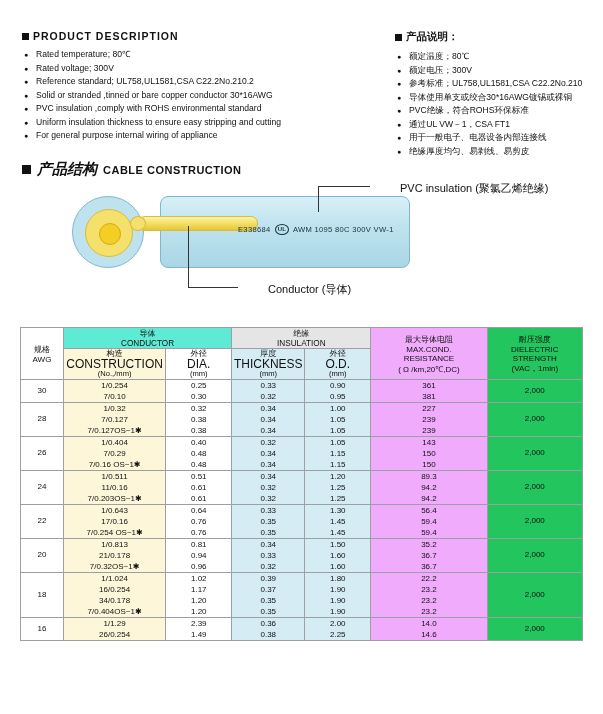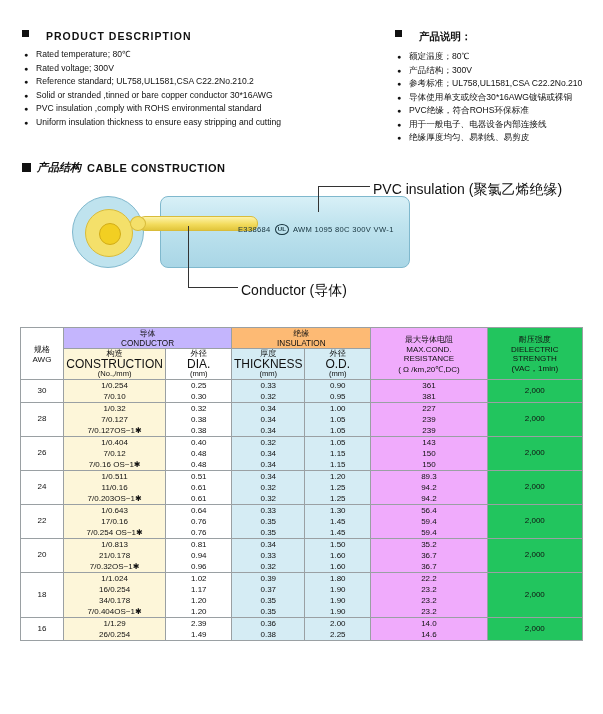--- a/index.html
+++ b/index.html
@@ -8,36 +8,36 @@
     background:#ffffff;
     font-family:"Liberation Sans", sans-serif;
     font-size:9px;
     color:#111;
     position:relative;
     overflow:hidden;
   }
   .sheet{position:relative;width:603px;height:714px;}
 
   
-  .sec-head{display:flex;align-items:flex-start;gap:17px;}
+  .sec-head{display:flex;align-items:center;gap:4px;}
   .sq{width:7px;height:7px;background:#111;display:inline-block;transform:skewX(0deg);}
   .sec-title{font-size:10.5px;font-weight:bold;letter-spacing:1px;}
   .sec-title-cn{font-size:10.5px;font-weight:bold;}
 
   .col-left{position:absolute;left:22px;top:30px;width:330px;}
   .col-right{position:absolute;left:395px;top:30px;width:205px;}
 
   ul.bullets{list-style:none;margin:7px 0 0 2px;padding:0;}
   ul.bullets li{position:relative;padding-left:12px;margin-bottom:2.5px;font-size:8.6px;line-height:11px;}
   ul.bullets li:before{content:"\25CF";position:absolute;left:0;top:0;font-size:7px;line-height:11px;}
 
   
   .constr-head{position:absolute;left:22px;top:160px;display:flex;align-items:center;gap:6px;}
   .constr-head .sq{width:9px;height:9px;}
-  .cn-bold{font-size:11px;font-weight:bold;font-style:italic;}
+  .cn-bold{font-size:15px;font-weight:bold;font-style:italic;}
   .en-bold{font-size:11px;font-weight:bold;letter-spacing:.5px;}
 
   .diagram{position:absolute;left:20px;top:180px;width:570px;height:135px;}
 
   .cross-outer{position:absolute;left:52px;top:16px;width:72px;height:72px;border-radius:50%;
       background:#bfe3ee;border:1.5px solid #7fb8cd;box-sizing:border-box;}
   .cross-mid{position:absolute;left:12px;top:12px;width:48px;height:48px;border-radius:50%;
       background:#f4e06a;border:1.5px solid #d9bc3a;box-sizing:border-box;}
   .cross-core{position:absolute;left:13px;top:13px;width:22px;height:22px;border-radius:50%;
       background:#f2cf22;border:1px solid #d2ac17;box-sizing:border-box;}
@@ -49,76 +49,78 @@
   .ul-mark{display:inline-block;width:12px;height:9px;border-radius:50%/50%;border:1px solid #15323c;
       font-size:6px;line-height:8px;text-align:center;font-weight:bold;vertical-align:middle;margin:0 2px;}
 
   .cond-strip{position:absolute;left:118px;top:36px;width:120px;height:15px;border-radius:7px;
       background:linear-gradient(180deg,#fdf3a8 0%, #f3dc5e 55%, #e2c63c 100%);
       border:1px solid #d9bc3a;box-sizing:border-box;}
   .cond-cap{position:absolute;left:110px;top:36px;width:16px;height:15px;border-radius:50%;
       background:#f4e06a;border:1px solid #d9bc3a;box-sizing:border-box;}
 
   .lead{position:absolute;background:#333;}
-  .lbl{position:absolute;font-size:14px;white-space:nowrap;}
+  .lbl{position:absolute;font-size:11px;white-space:nowrap;margin-left:27px;}
 
   
   table.spec{position:absolute;left:20px;top:327px;width:563px;border-collapse:collapse;}
   table.spec td,table.spec th{border:1px solid #9aa0a3;text-align:center;vertical-align:middle;
       font-size:8px;padding:0;}
   .grp{font-size:8.6px;font-weight:normal;padding:2px 0;}
   .grp .en{font-size:8.2px;}
   th.hcell{font-weight:normal;line-height:10px;padding:3px 1px;}
   th .cn{font-size:8.2px;}
   th .en{font-size:12px;}
   th .un{font-size:7.6px;}
   .rowband td{line-height:10.5px;height:11px;}
   .c-awg{width:40px;background:#ffffff;}
   .c-con{width:92px;background:#fdf6d9;}
   .c-dia{width:62px;background:#ffffff;}
   .c-thk{width:62px;background:#d5ecf4;}
   .c-od{width:62px;background:#d5ecf4;}
   .c-res{width:110px;background:#f0abfc;}
   .c-die{width:90px;background:#22c55e;}
-  .hdr-con{background:#c4b5fd;}
-  .hdr-ins{background:#fdba74;}
+  .hdr-con{background:#5eead4;}
+  .hdr-ins{background:#e5e5e5;}
   .multi{padding:2px 0;}
   .multi div{line-height:11px;}
 </style>
 </head>
 <body>
 
 <div class="sheet">
 
   <div class="col-left">
     <div class="sec-head">
       <span class="sq"></span>
       <span class="sec-title">PRODUCT  DESCRIPTION</span>
     </div>
     <ul class="bullets">
       <li>Rated temperature; 80℃</li>
       <li>Rated voltage; 300V</li>
       <li>Reference standard; UL758,UL1581,CSA C22.2No.210.2</li>
       <li>Solid or stranded ,tinned or bare copper conductor 30*16AWG</li>
       <li>PVC insulation ,comply with ROHS environmental standard</li>
       <li>Uniform insulation thickness to ensure easy stripping and cutting</li>
+      <li>For general purpose internal wiring of appliance</li>
     </ul>
   </div>
 
   <div class="col-right">
     <div class="sec-head">
       <span class="sq"></span>
       <span class="sec-title-cn">产品说明：</span>
     </div>
     <ul class="bullets">
       <li>额定温度；80℃</li>
-      <li>产品结构；300V</li>
+      <li>额定电压；300V</li>
       <li>参考标准；UL758,UL1581,CSA C22.2No.210</li>
       <li>导体使用单支或绞合30*16AWG镀锡或裸铜</li>
       <li>PVC绝缘，符合ROHS环保标准</li>
+      <li>通过UL VW－1，CSA FT1</li>
       <li>用于一般电子、电器设备内部连接线</li>
       <li>绝缘厚度均匀、易剥线、易剪皮</li>
     </ul>
   </div>
 
   <div class="constr-head">
     <span class="sq"></span>
     <span class="cn-bold">产品结构</span>
     <span class="en-bold">CABLE  CONSTRUCTION</span>
   </div>
@@ -251,21 +253,21 @@
             <div>227</div>
             <div>239</div>
             <div>239</div>
           </td>
           <td class="c-die">2,000</td>
         </tr>
         <tr class="rowband">
           <td class="c-awg">26</td>
           <td class="c-con multi">
             <div>1/0.404</div>
-            <div>7/0.12</div>
+            <div>7/0.29</div>
             <div>7/0.16 OS~1✱</div>
           </td>
           <td class="c-dia multi">
             <div>0.40</div>
             <div>0.48</div>
             <div>0.48</div>
           </td>
           <td class="c-thk multi">
             <div>0.32</div>
             <div>0.34</div>

